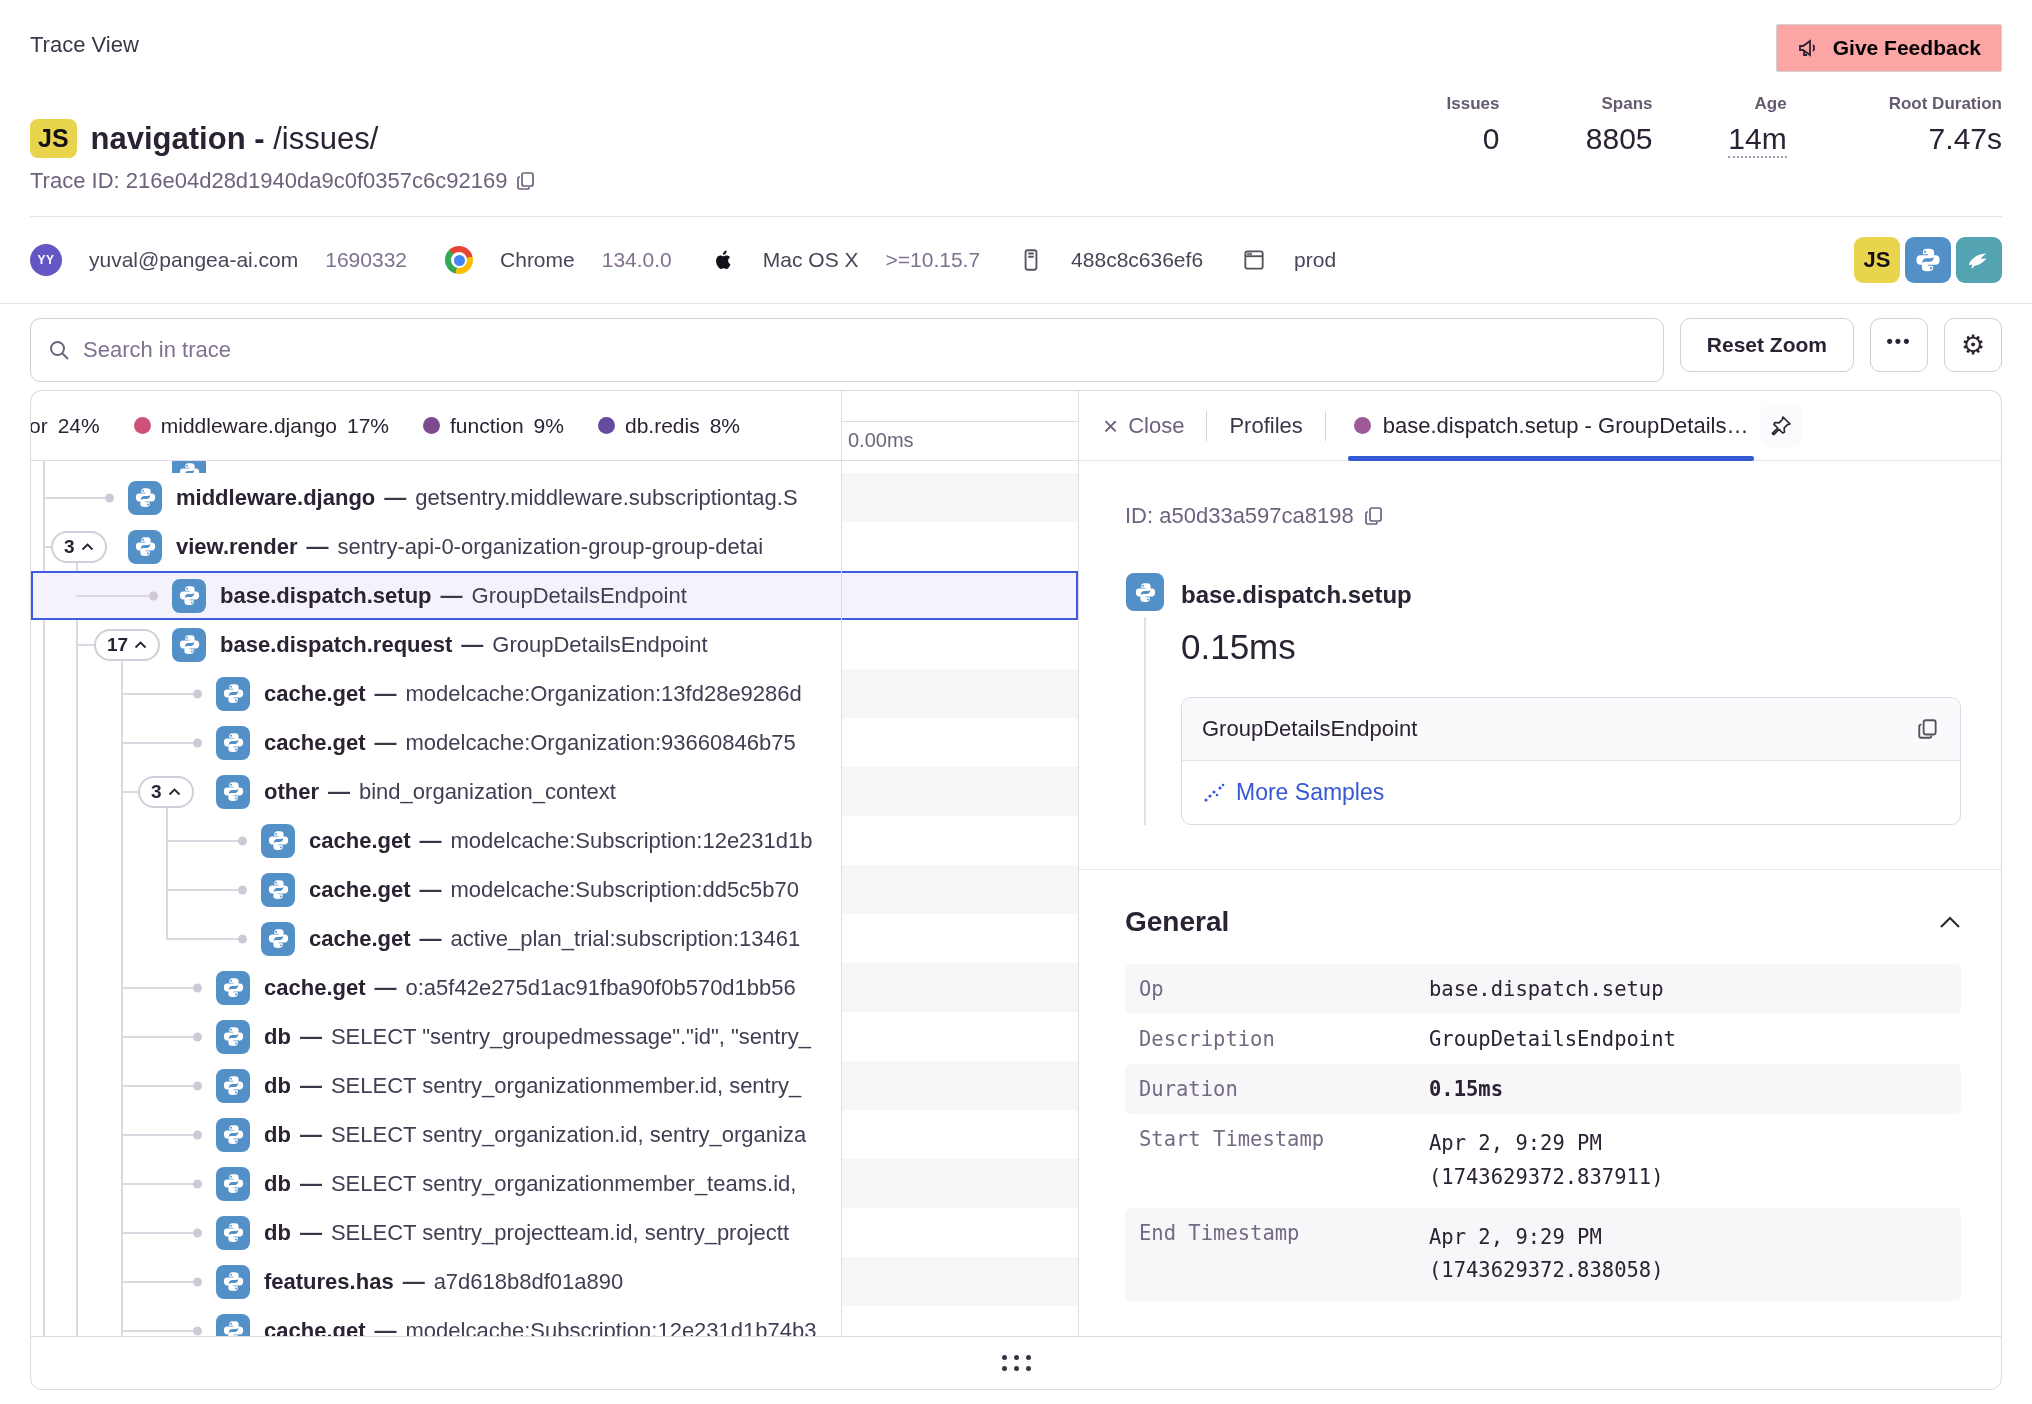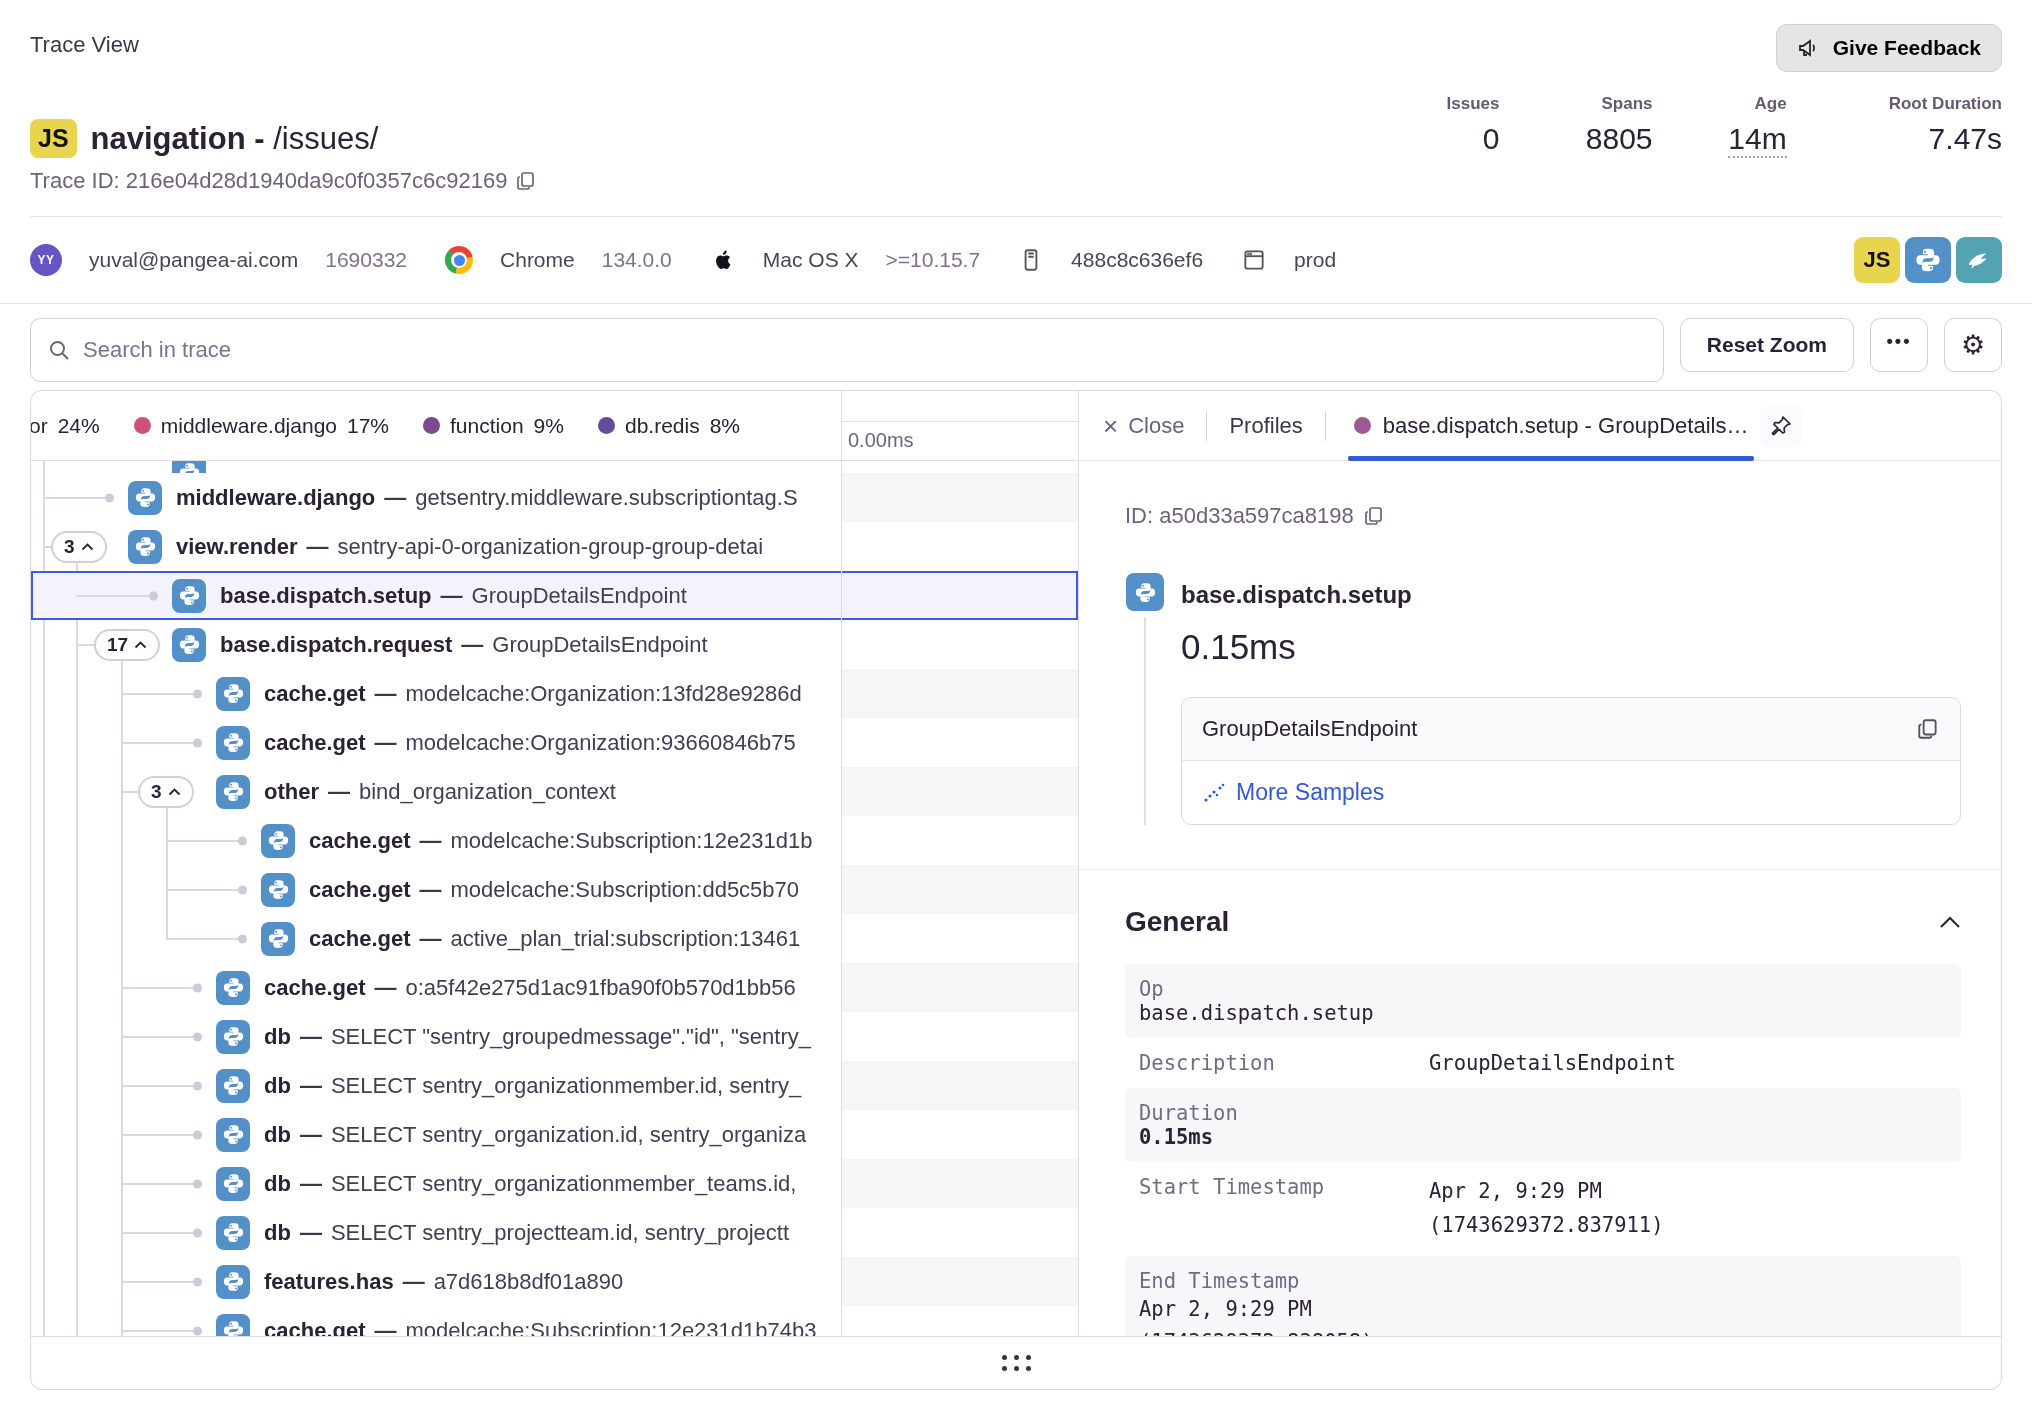--- a/index.html
+++ b/index.html
@@ -7,22 +7,22 @@
   body {
     font-family:"Liberation Sans", sans-serif;
     color:#2b2233; background:#fff; position:relative; font-size:21px;
   }
   .mono { font-family:"DejaVu Sans Mono", monospace; }
 
   
   .page-head { padding:0 30px; }
   .row-top { display:flex; justify-content:space-between; align-items:flex-start; padding-top:24px; }
   .trace-view-label { font-size:22px; color:#3d3648; padding-top:8px; }
-  .feedback-btn { display:flex; align-items:center; gap:12px; border:1px solid #d4cdda; border-radius:11px;
-    padding:11px 20px; font-weight:700; font-size:21px; background:#e5e5e5; cursor:pointer; }
+  .feedback-btn { display:flex; align-items:center; gap:12px; border:1px solid #d4cdda; border-radius:2px;
+    padding:11px 20px; font-weight:700; font-size:21px; background:#fca5a5; cursor:pointer; }
   .title-row { display:flex; justify-content:space-between; align-items:flex-end; margin-top:22px; }
   .title-left { display:flex; align-items:center; gap:14px; }
   .js-badge { background:#e8d44d; color:#14101a; font-weight:700; font-size:25px; border-radius:8px; padding:5px 8px; }
   .big-title { font-size:31px; font-weight:700; }
   .big-title .path { font-weight:400; }
   .stats { display:flex; gap:56px; }
   .stat { display:flex; flex-direction:column; align-items:flex-end; gap:8px; }
   .stat .lab { font-size:17px; font-weight:700; color:#655a70;margin-left:46px; }
   .stat .val { font-size:30px; color:#2b2233; }
   .stat .val.dotted { border-bottom:2px dotted #a99fb4; }
@@ -121,21 +121,21 @@
   .sample-head { background:#faf9fb; border-bottom:1px solid #e7e4ec; padding:18px 20px; font-size:22px;
     display:flex; justify-content:space-between; align-items:center; }
   .sample-body { padding:18px 20px; }
   .more-samples { display:flex; align-items:center; gap:10px; color:#3558d4; font-size:23px; cursor:pointer; }
 
   .sec-divider { border-top:1px solid #eceaf0; margin:44px -40px 0 -46px; }
   .general-head { display:flex; justify-content:space-between; align-items:center; margin-top:36px; }
   .general-title { font-size:28px; font-weight:700; }
   .kv-table { margin-top:26px; }
   .kv-row { display:flex; border-radius:6px; padding:13px 14px; font-size:20.5px; }
-  .kv-row.shade { background:#f7f6f9;flex-direction:column; }
+  .kv-row.shade { background:#f7f6f9; }
   .kv-key { width:290px; flex:none; color:#756a84; }
   .kv-val { color:#2b2233; }
   .kv-val.b { font-weight:700; }
   .kv-val div { line-height:1.65; }
 
   
   .box-footer { height:53px; flex:none; border-top:1px solid #e0dce5; display:flex; align-items:center; justify-content:center; }
   .drag-handle { display:flex; flex-direction:column; gap:6px; cursor:grab; }
   .drag-handle .dr { display:flex; gap:7px; }
   .drag-handle i { width:5px; height:5px; border-radius:50%; background:#3a3344; display:block; }

